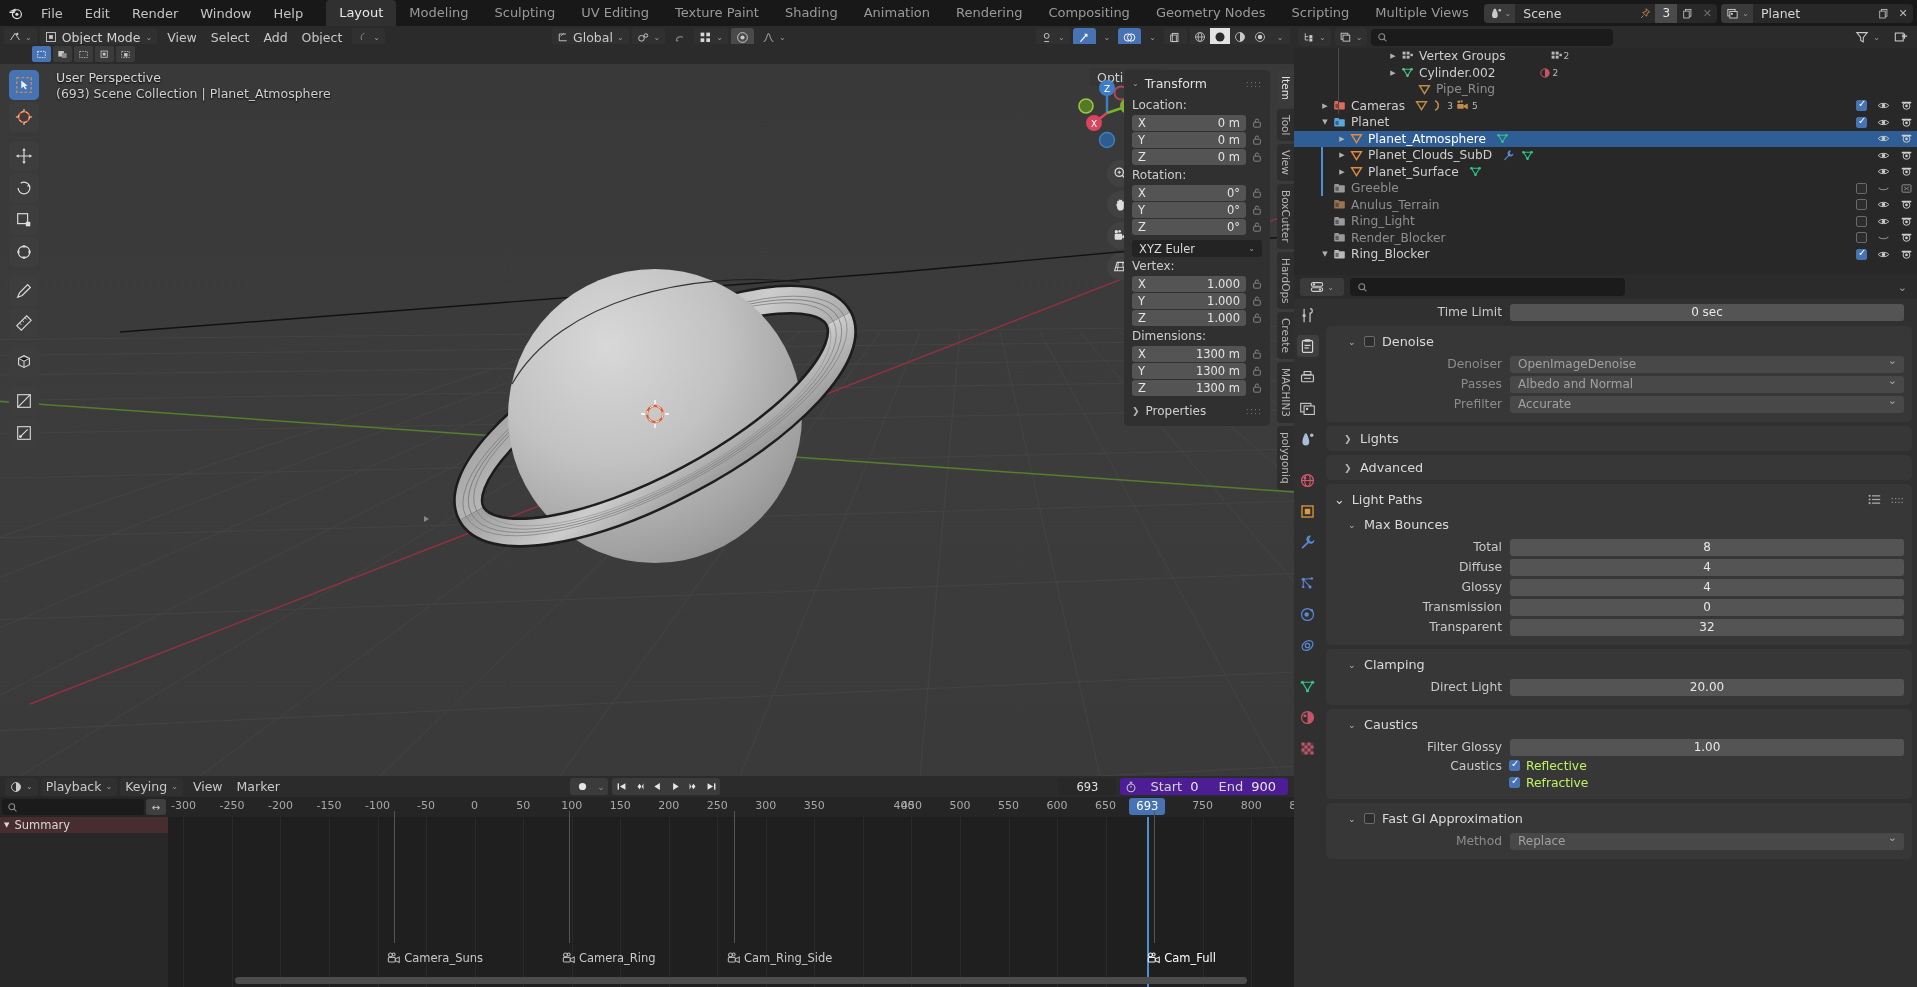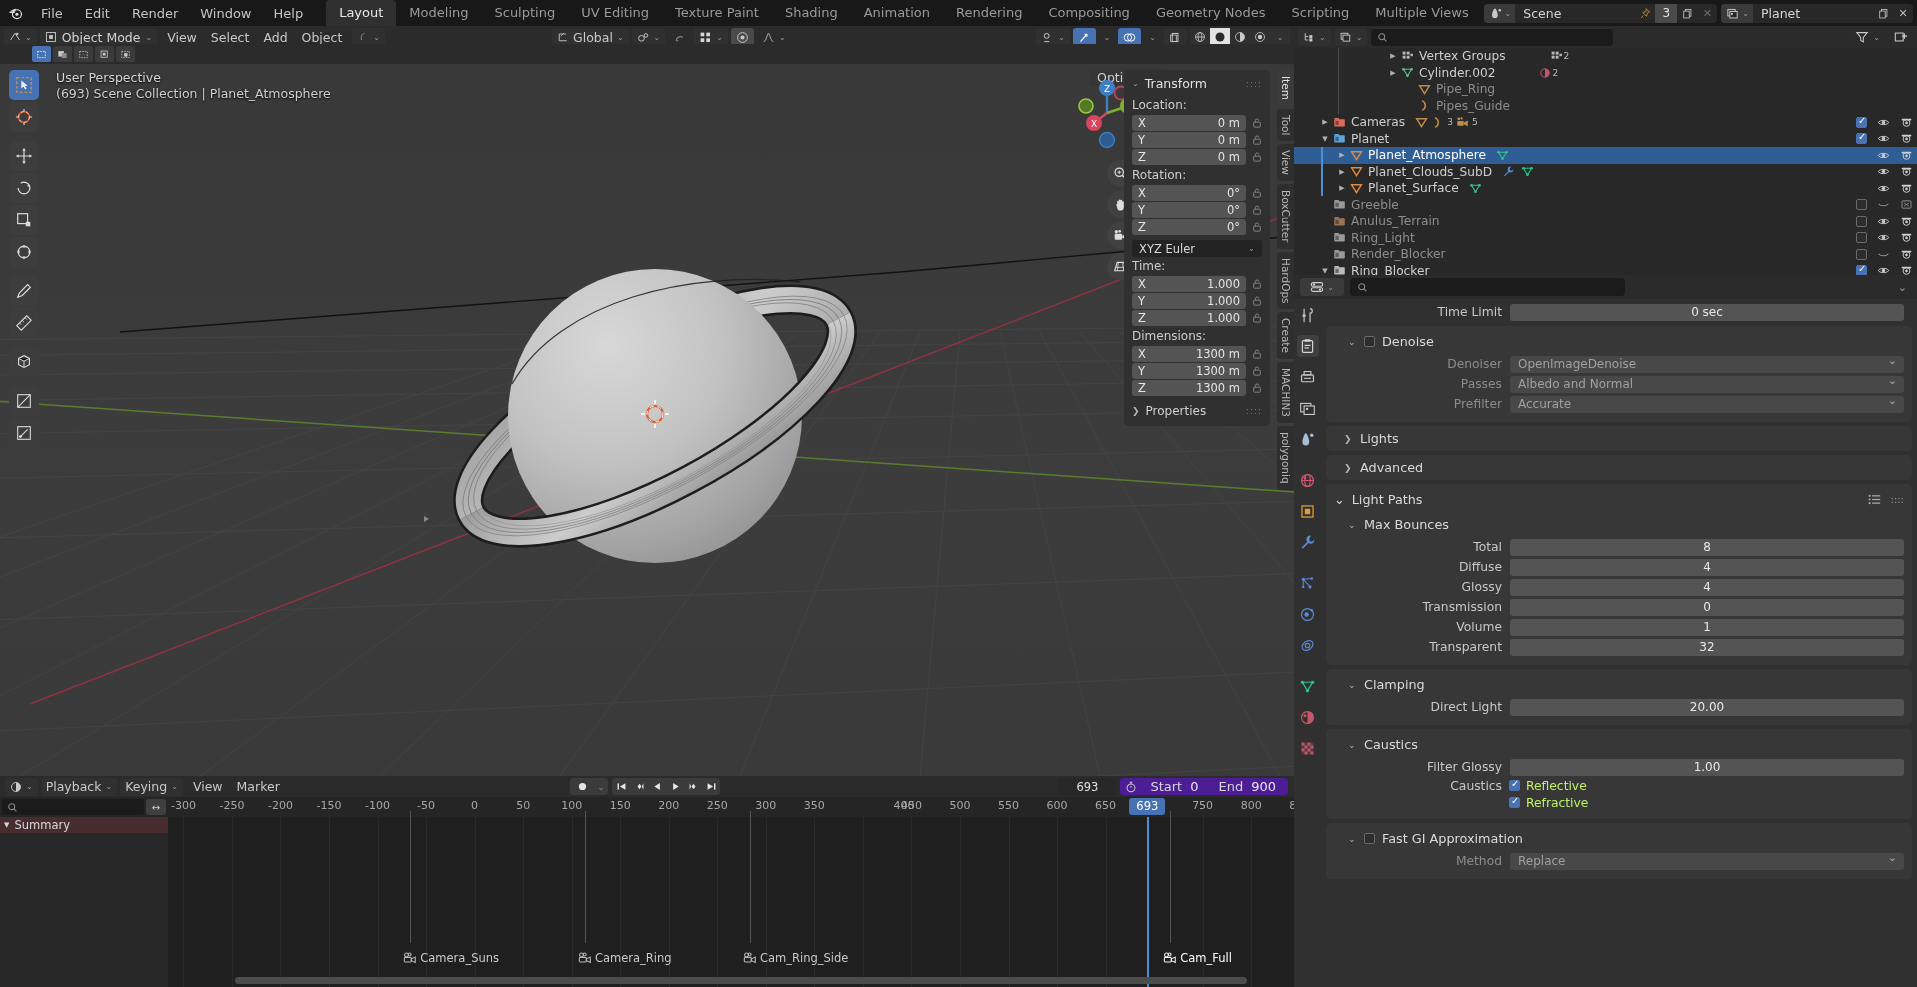--- a/index.html
+++ b/index.html
@@ -104,21 +104,21 @@
   .tl-body{ position:absolute; left:0; top:797px; width:1294px; height:190px; background:#1d1d1d;}
   .tl-searchrow{ position:absolute; left:0; top:0; width:168px; height:20px; background:#252525; display:flex; align-items:center; padding:0 2px; gap:2px;}
   .tl-search{ flex:1; height:16px; background:#1b1b1b; border-radius:3px; display:flex; align-items:center; padding:0 5px; color:#7d7d7d; font-size:11px;}
   .tl-arrows{ width:20px; height:16px; background:#3f3f3f; border-radius:3px; display:flex; align-items:center; justify-content:center; color:#ccc; font-size:10px;}
   .tl-ruler{ position:absolute; left:168px; top:0; right:0; height:20px; background:#252525;}
   .tick{ position:absolute; top:2px; font-size:11px; color:#a8a8a8; transform:translateX(-50%); white-space:nowrap;}
   .cfr{ position:absolute; top:1px; height:17px; background:#4772b3; border-radius:3px; color:#fff; font-size:11.5px; padding:0 7px; line-height:17px; transform:translateX(-50%);}
   .tl-chan{ position:absolute; left:0; top:20px; width:168px; bottom:0; background:#282828;}
   .summary{ height:16px; background:#472d2d; display:flex; align-items:center; gap:5px; padding-left:4px; font-size:11.5px; color:#d8d8d8;}
   .tl-keys{ position:absolute; left:168px; top:20px; right:0; bottom:0; background:#1f1f1f;}
-  .tl-markers{ position:absolute; left:16px; bottom:22px; width:1404px; height:22px;}
+  .tl-markers{ position:absolute; left:0; bottom:22px; width:1404px; height:22px;}
   .marker{ position:absolute; bottom:0; display:flex; align-items:center; gap:3px; font-size:11.5px; color:#c9c9c9; white-space:nowrap;}
   .marker.sel{ color:#ffffff;}
   .playhead{ position:absolute; top:0; bottom:0; width:2px; background:#4c8fd4;}
   .tl-hscroll{ position:absolute; left:168px; bottom:3px; right:14px; height:7px;}
   .tl-hscroll i{ position:absolute; left:6%; right:3%; top:0; height:7px; background:#4c4c4c; border-radius:4px; display:block;}
 
   .tl-right-ctrls{ position:absolute; right:6px; top:0; height:21px; display:flex; align-items:center; gap:4px;}
   .frm-field{ height:17px; background:#282828; border-radius:3px; display:flex; align-items:center; justify-content:center; font-size:11.5px; color:#e0e0e0; padding:0 10px; min-width:58px;}
   .se-group{ height:17px; background:#4c1d95; border-radius:3px; display:flex; align-items:center; font-size:13px; color:#d6d6d6;}
   .se-group span{ padding:0 8px;}
@@ -727,21 +727,21 @@
                 <rect x="2" y="5" width="8" height="6" rx="1" fill="none" stroke="#8a8a8a" stroke-width="1.1"></rect>
                 <path d="M4 5 L4 3.2 a2 2 0 0 1 4 0" fill="none" stroke="#8a8a8a" stroke-width="1.1"></path>
               </svg>
             </div>
           </div>
         </div>
       <div class="np-select">
         <span>XYZ Euler</span>
         <span class="chev">⌄</span>
       </div>
-      <div class="np-label">Time:</div>
+      <div class="np-label">Vertex:</div>
       <div id="npScale">
           <div class="np-row">
             <div class="np-field">
               <span>X</span>
               <span>1.000</span>
             </div>
             <div class="np-lock">
               <svg width="10" height="10" viewBox="0 0 12 12">
                 <rect x="2" y="5" width="8" height="6" rx="1" fill="none" stroke="#8a8a8a" stroke-width="1.1"></rect>
                 <path d="M4 5 L4 3.2 a2 2 0 0 1 4 0" fill="none" stroke="#8a8a8a" stroke-width="1.1"></path>
@@ -1138,31 +1138,20 @@
           <span style="width:106px"></span>
           <span class="tri"></span>
           <span class="ico">
             <svg width="13" height="13" viewBox="0 0 16 16">
               <path d="M2 3.5 L14 3.5 L8 13 Z" fill="none" stroke="#c08c4a" stroke-width="1.8"></path>
             </svg>
           </span>
           <span style="padding-left:3px">Pipe_Ring</span>
           <span class="ol-right"></span>
         </div>
-        <div class="ol-row dim">
-          <span style="width:106px"></span>
-          <span class="tri"></span>
-          <span class="ico">
-            <svg width="13" height="13" viewBox="0 0 16 16">
-              <path d="M5 2 a6.5 6.5 0 0 1 0 12" fill="none" stroke="#c08c4a" stroke-width="1.8"></path>
-            </svg>
-          </span>
-          <span style="padding-left:3px">Pipes_Guide</span>
-          <span class="ol-right"></span>
-        </div>
         <div class="ol-row">
           <span style="width:21px"></span>
           <span class="tri">▶</span>
           <span class="ico">
             <svg width="13" height="13" viewBox="0 0 16 16">
               <rect x="1.5" y="4" width="13" height="9" rx="1" fill="#e06a5a"></rect>
               <rect x="3" y="6" width="4" height="5" fill="#2a2a2a" opacity=".55"></rect>
               <rect x="1.5" y="2.5" width="6" height="2" rx="1" fill="#e06a5a"></rect>
             </svg>
           </span>
@@ -1704,24 +1693,20 @@
             </div>
             <div class="pr-row">
               <div class="pr-lab">Glossy</div>
               <div class="pr-val">4</div>
             </div>
             <div class="pr-row">
               <div class="pr-lab">Transmission</div>
               <div class="pr-val">0</div>
             </div>
             <div class="pr-row">
-              <div class="pr-lab">Volume</div>
-              <div class="pr-val">1</div>
-            </div>
-            <div class="pr-row">
               <div class="pr-lab">Transparent</div>
               <div class="pr-val">32</div>
             </div>
           </div>
       </div>
 
       <div class="pr-panel" style="padding-bottom:8px">
         <div class="pr-sec sub">
           <span class="ca">⌄</span>
             <span>Clamping</span>

